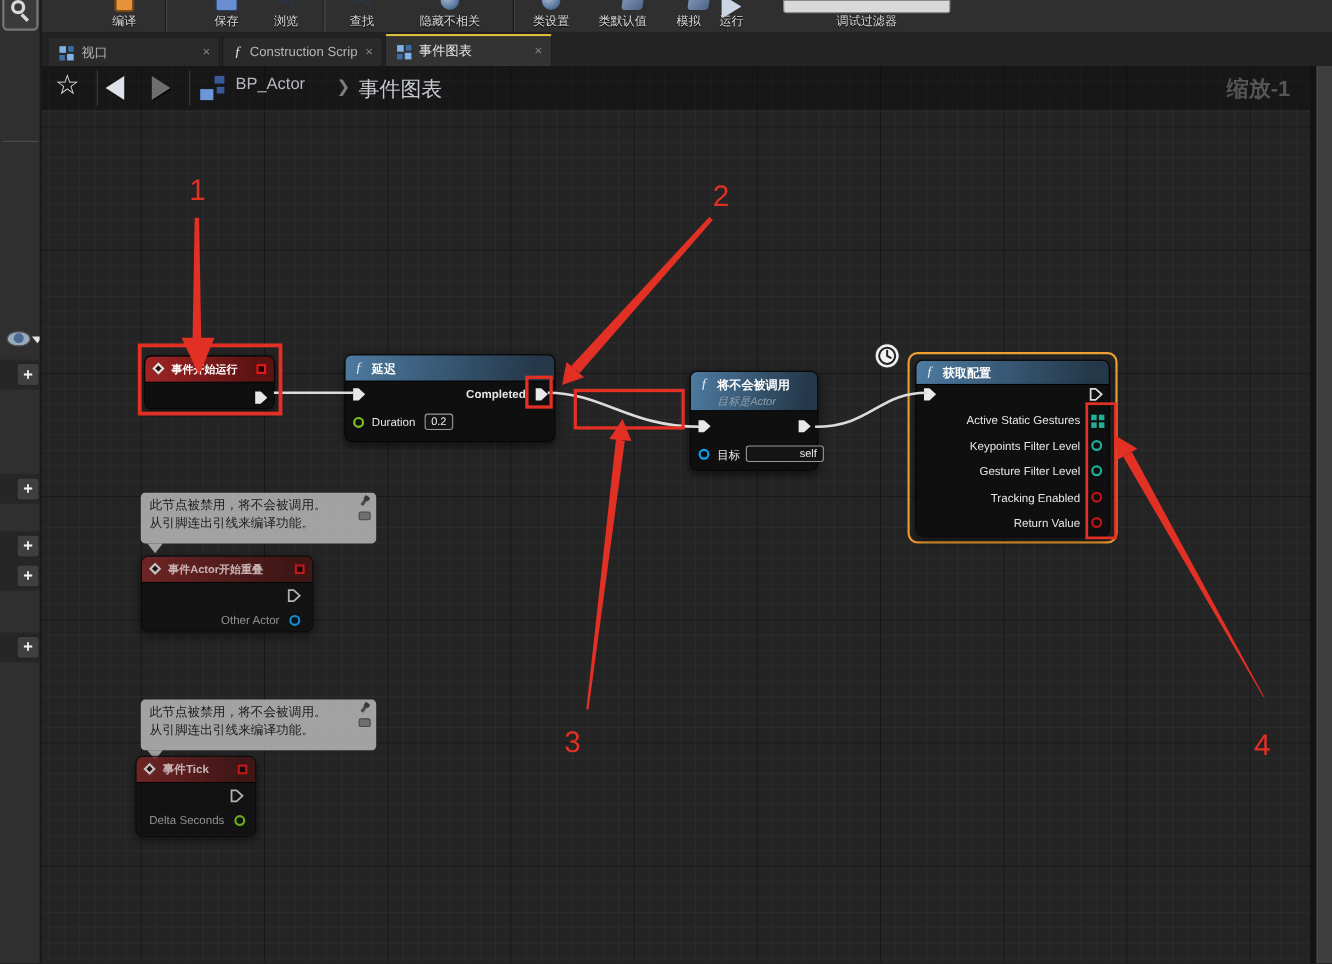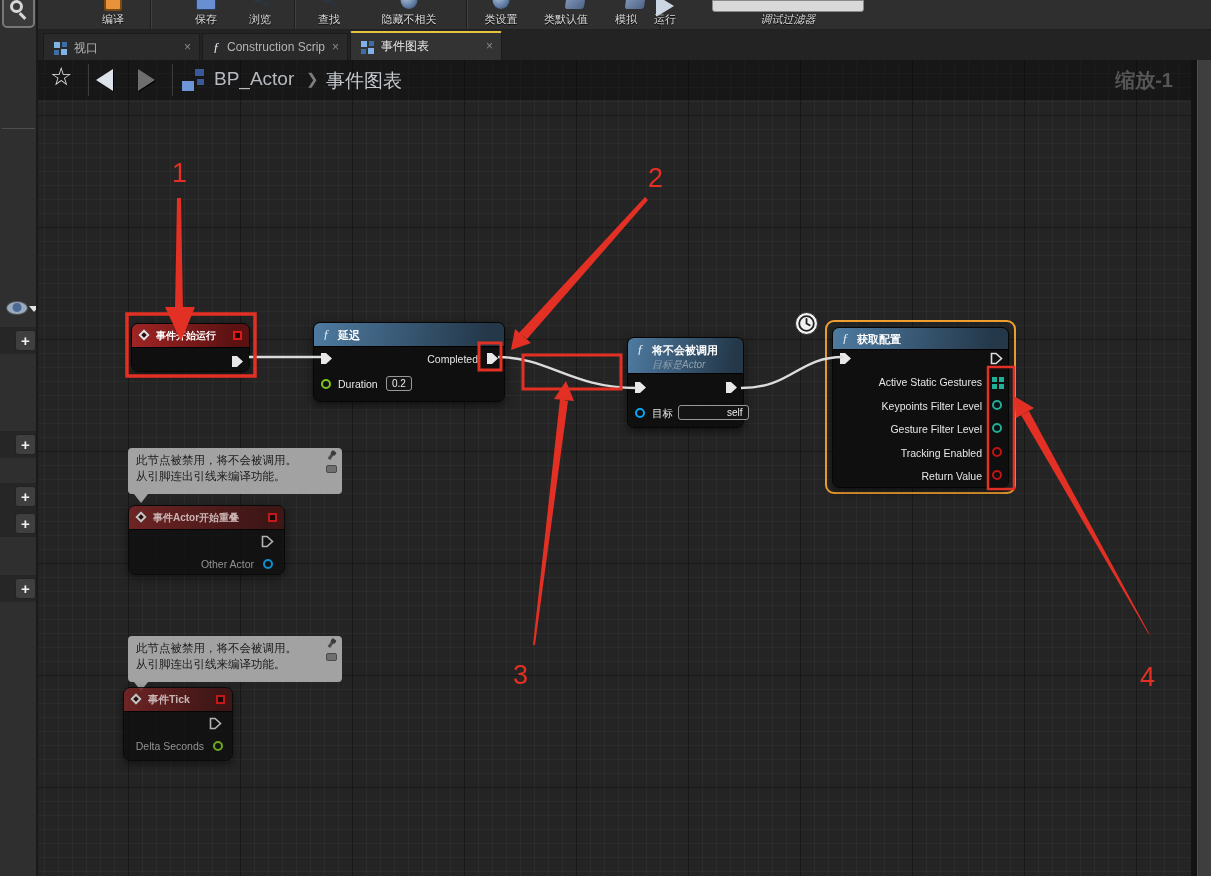--- a/index.html
+++ b/index.html
@@ -69,21 +69,21 @@
   #graph-header { position:absolute; left:38px; top:60px; width:1153px; height:40px; background:rgba(8,8,8,0.42); z-index:15; }
   .gh-sep { position:absolute; top:4px; width:1px; height:32px; background:#3c3c3c; }
   .star { position:absolute; left:12px; top:2px; font-size:25px; color:#e8e8e8; }
   .nav-back { position:absolute; left:58px; top:9px; width:0; height:0; border-top:11px solid transparent; border-bottom:11px solid transparent; border-right:17px solid #dde3ea; filter:drop-shadow(1px 1px 0 #000); }
   .nav-fwd { position:absolute; left:100px; top:9px; width:0; height:0; border-top:11px solid transparent; border-bottom:11px solid transparent; border-left:17px solid #6e6e6e; filter:drop-shadow(1px 1px 0 #000); }
   .bp-ico { position:absolute; left:144px; top:9px; width:22px; height:22px; }
   .bp-ico i { position:absolute; }
   .bp-ico i:nth-child(1){ left:0; bottom:0; width:12px; height:10px; background:#6d96d8; }
   .bp-ico i:nth-child(2){ right:0; top:0; width:9px; height:7px; background:#39599a; }
   .bp-ico i:nth-child(3){ right:0; top:10px; width:7px; height:6px; background:#39599a; }
-  .bc-asset { position:absolute; left:176px; top:8px; font-size:19px; color:#b6bac0; }
+  .bc-asset { position:absolute; left:176px; top:8px; font-size:15px; color:#b6bac0; }
   .bc-chevron { position:absolute; left:268px; top:10px; font-size:15px; color:#7d7d7d; }
   .bc-graph { position:absolute; left:288px; top:8px; font-size:19px; color:#c6cad0; }
   .zoom-label { position:absolute; right:18px; top:7px; font-size:20px; color:#565656; font-weight:bold; }
 
   
   .node { position:absolute; background:rgba(14,14,14,0.93); border:1px solid #060606; border-radius:7px; box-shadow:0 3px 8px rgba(0,0,0,0.55); z-index:10; }
   .node-header { position:relative; height:24px; border-radius:6px 6px 0 0; border-bottom:1px solid #000; }
   .hdr-event { background:linear-gradient(90deg,#a02424,#5c1212 85%); }
   .hdr-event-dim { background:linear-gradient(90deg,#7c2424,#451414 85%); }
   .hdr-func { background:linear-gradient(100deg,#4e7ba1,#24384a 90%); }
@@ -182,21 +182,21 @@
     <div class="tb-btn" style="left:560px; width:56px;">
       <span class="tb-ico ico-slab"></span>
       <div class="tb-label">模拟</div>
     </div>
     <div class="tb-sep" style="left:622px;"></div>
     <div class="tb-btn" style="left:592px; width:70px;">
       <span class="tb-ico ico-play" style="top:-5px;"></span>
       <div class="tb-label">运行</div>
     </div>
     <div class="debug-combo"></div>
-    <div class="tb-btn" style="left:674px; width:152px;font-style:italic;">
+    <div class="tb-btn" style="left:674px; width:152px;">
       <div class="tb-label">调试过滤器</div>
     </div>
   </div>
 
   <div id="tabbar">
     <div class="tab" style="left:5px; width:157px;">
       <span class="t-ico grid-ico">
           <i></i>
           <i></i>
           <i></i>
@@ -255,21 +255,21 @@
   </div>
 
   <div class="node" style="left:313px; top:322px; width:192px; height:80px;">
     <div class="node-header hdr-func">
       <span class="hdr-f fglyph">ƒ</span>
       <span class="node-title">延迟</span>
     </div>
     <svg class="exec-pin" style="left:6px; top:29px;" viewBox="0 0 13 13">
         <path d="M1,1 L6,1 L12,6.5 L6,12 L1,12 Z" fill="#e8e8e8"></path>
       </svg>
-    <span class="pin-label" style="right:26px; top:30px;">Completed</span>
+    <span class="pin-label" style="right:26px; top:30px;font-weight:bold;">Completed</span>
     <svg class="exec-pin" style="right:5px; top:29px;" viewBox="0 0 13 13">
         <path d="M1,1 L6,1 L12,6.5 L6,12 L1,12 Z" fill="#e8e8e8"></path>
       </svg>
     <span class="ring" style="left:7px; top:56px; border-color:#7cc41e;"></span>
     <span class="pin-label" style="left:24px; top:55px;">Duration</span>
     <span class="value-box" style="left:72px; top:53px;">0.2</span>
     <svg class="clock-badge" viewBox="0 0 23 23">
       <circle cx="11.5" cy="11.5" r="8" fill="none" stroke="#222" stroke-width="2"></circle>
       <path d="M11.5,6.5 L11.5,11.5 L15,13.5" fill="none" stroke="#222" stroke-width="2" stroke-linecap="round"></path>
     </svg>

